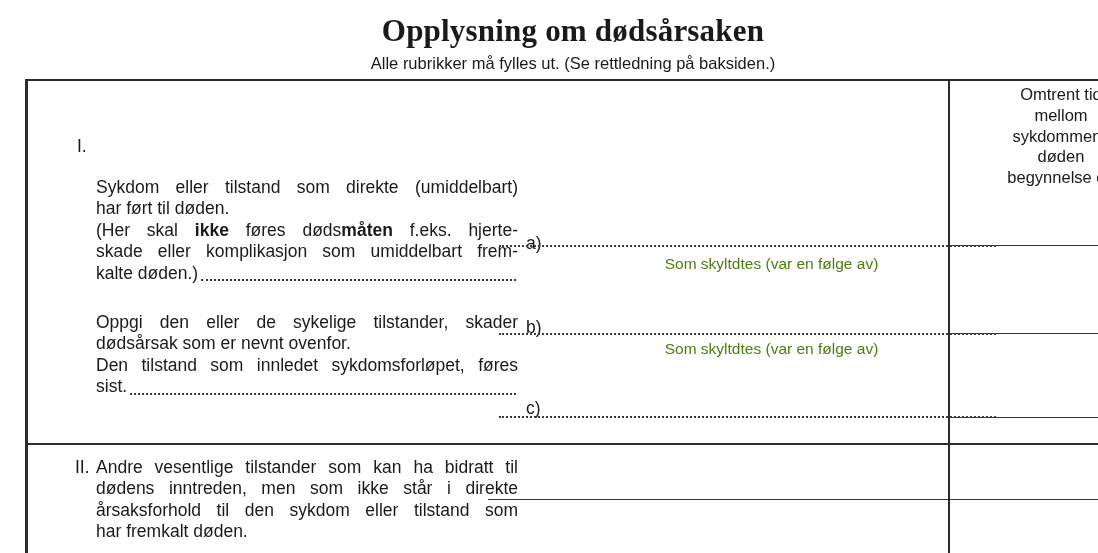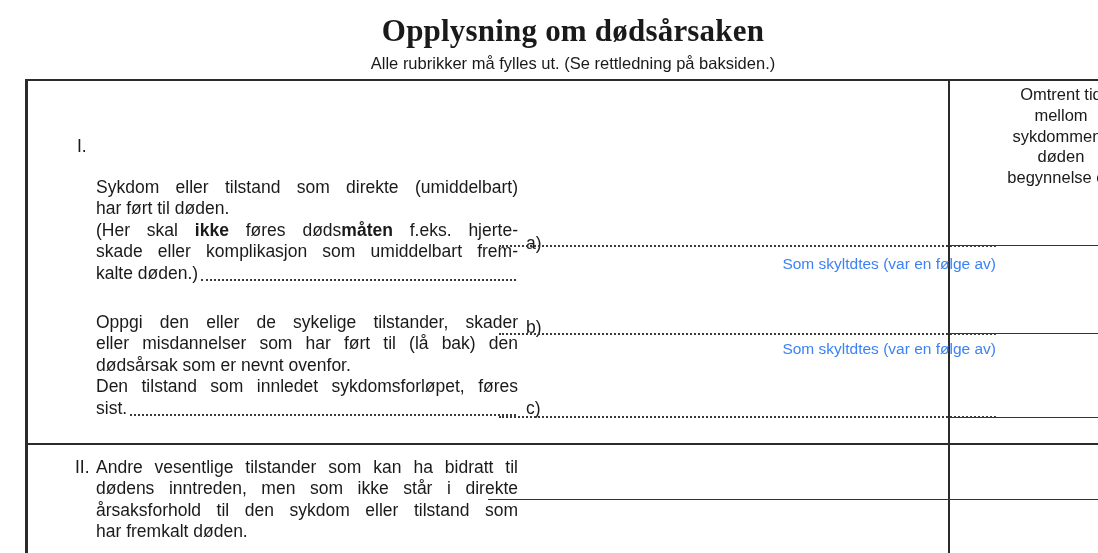--- a/index.html
+++ b/index.html
@@ -37,21 +37,21 @@
   
   .para { width:422px; font-size:17.5px; line-height:21.4px; }
   .para .ln { text-align:justify; text-align-last:justify; white-space:normal; }
   .para .ln.noj { text-align:left; text-align-last:left; }
   .para .flexln { display:flex; align-items:flex-end; }
   .leader { flex:1 1 auto; border-bottom:2px dotted #3a3a3a; margin:0 2px 3px 3px; height:0; align-self:flex-end; }
   .b { font-weight:bold; }
 
   .numeral { font-size:17.5px; line-height:21.4px; }
   .field-label { font-size:17.5px; line-height:17px; }
-  .caption { width:449px; text-align:right; font-size:15.5px; line-height:18px; color:#3b82f6; }
+  .caption { width:449px; text-align:center; font-size:15.5px; line-height:18px; color:#4d7c0f; }
 
   .dur-header { width:130px; text-align:center; font-size:16.5px; line-height:20.8px; }
 </style>
 </head>
 <body>
 
 <div id="page">
 
   <div class="abs title">Opplysning om dødsårsaken</div>
   <div class="abs subtitle">Alle rubrikker må fylles ut. (Se rettledning på baksiden.)</div>
@@ -84,21 +84,20 @@
         <span class="leader"></span>
       </div>
   </div>
 
   <div class="abs field-label" style="left:478px; top:235px;">a)</div>
   <div class="abs dashline" style="left:499px; top:245px; width:449px;"></div>
   <div class="abs caption" style="left:499px; top:255px;">Som skyltdtes (var en følge av)</div>
 
   <div class="abs para" style="left:48px; top:312px;">
     <div class="ln">Oppgi den eller de sykelige tilstander, skader</div>
-    <div class="ln">eller misdannelser som har ført til (lå bak) den</div>
     <div class="ln noj">dødsårsak som er nevnt ovenfor.</div>
     <div class="ln">Den tilstand som innledet sykdomsforløpet, føres</div>
     <div class="flexln">
         <span>sist.</span>
         <span class="leader"></span>
       </div>
   </div>
 
   <div class="abs field-label" style="left:478px; top:319px;">b)</div>
   <div class="abs dashline" style="left:499px; top:333px; width:449px;"></div>

